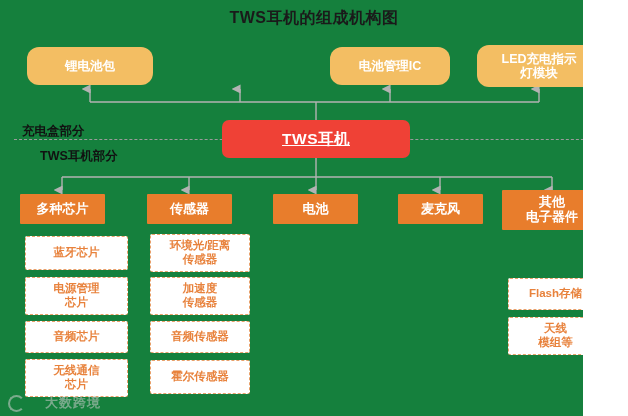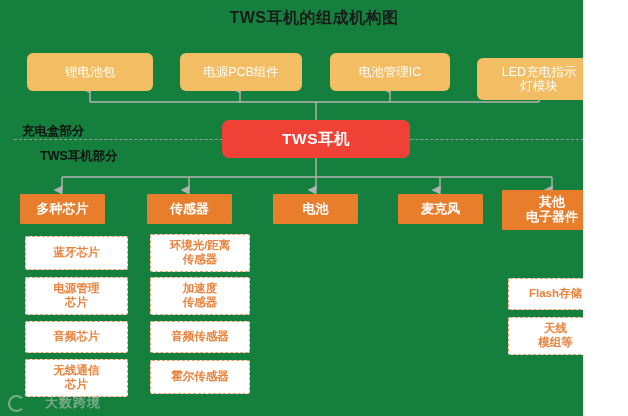--- a/index.html
+++ b/index.html
@@ -38,31 +38,31 @@
     align-items: center;
     justify-content: center;
     text-align: center;
     color: #ffffff;
     line-height: 1.12;
   }
 
   .node-top {
     background: #f3be63;
     font-size: 12.5px;
-    font-weight: normal;
-    border-radius: 6px;
-    margin-top: 6px;
+    font-weight: bold;
+    border-radius: 12px;
   }
 
   .node-center {
     background: #ef4136;
     border-radius: 7px;
     font-size: 15.5px;
     font-weight: bold;
     letter-spacing: 0.5px;
+    text-decoration: underline;
   }
 
   .node-cat {
     background: #e87d2c;
     font-size: 13px;
     font-weight: bold;
     border-radius: 1px;
   }
 
   
@@ -169,27 +169,24 @@
       <path d="M440,177 L440,190" marker-end="url(#arrDown)"></path>
       <path d="M552,177 L552,190" marker-end="url(#arrDown)"></path>
     </g>
   </svg>
 
   <div id="title">TWS耳机的组成机构图</div>
 
   <div class="node node-top" style="left:27px;  top:47px; width:126px; height:38px;">
     <span>锂电池包</span>
   </div>
-  <div class="node node-top" style="left:180px; top:47px; width:122px; height:38px;">
-    <span>电源PCB组件</span>
-  </div>
   <div class="node node-top" style="left:330px; top:47px; width:120px; height:38px;">
     <span>电池管理IC</span>
   </div>
-  <div class="node node-top" style="left:477px; top:52px; width:124px; height:42px; white-space:pre-line;align-items:center;">
+  <div class="node node-top" style="left:477px; top:45px; width:124px; height:42px; white-space:pre-line;align-items:center;">
     <span>LED充电指示
 灯模块</span>
   </div>
 
   <div id="divider"></div>
   <div class="section-label" style="left:22px; top:123px;">充电盒部分</div>
   <div class="section-label" style="left:40px; top:148px;">TWS耳机部分</div>
 
   <div class="node node-center" style="left:222px; top:120px; width:188px; height:38px;">
     <span>TWS耳机</span>

